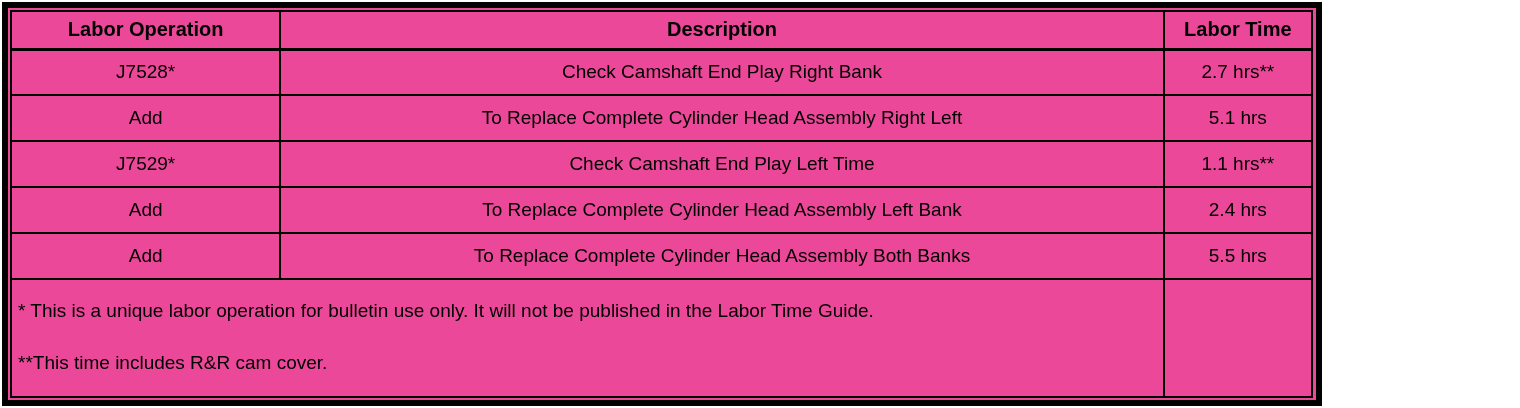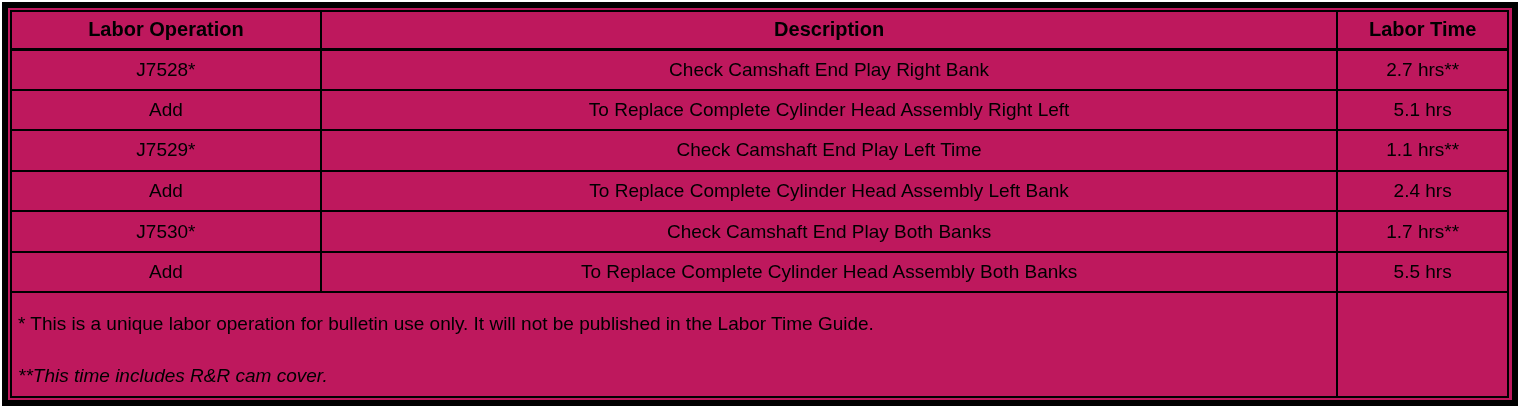--- a/index.html
+++ b/index.html
@@ -12,25 +12,25 @@
   .page {
     width: 1520px;
     height: 408px;
     background: #ffffff;
     position: relative;
   }
   .frame {
     position: absolute;
     left: 2px;
     top: 2px;
-    width: 1516px;
+    width: 1320px;
     height: 404px;
     border: 6px solid #000000;
     padding: 2px 3px 2px 2px;
-    background: #be185d;
+    background: #ec4899;
   }
   table.labor-table {
     width: 100%;
     height: 100%;
     border-collapse: collapse;
     table-layout: fixed;
     font-size: 19px;
     color: #000000;
   }
   .labor-table col.c-op   { width: 20.7%; }
@@ -52,21 +52,21 @@
   }
   .labor-table tbody td { height: 40px; }
   .labor-table tr.footnote-row td {
     height: 98px;
     text-align: left;
     vertical-align: top;
     padding: 18px 6px 6px 6px;
     white-space: normal;
   }
   .footnote-line { line-height: 25px; }
-  .footnote-line + .footnote-line { margin-top: 27px; font-style: italic; }
+  .footnote-line + .footnote-line { margin-top: 27px; }
 </style>
 </head>
 <body>
 
 <div class="page">
   <div class="frame">
     <table class="labor-table">
       <colgroup>
         <col class="c-op">
         <col class="c-desc">
@@ -94,25 +94,20 @@
           <td>J7529*</td>
           <td>Check Camshaft End Play Left Time</td>
           <td>1.1 hrs**</td>
         </tr>
         <tr>
           <td>Add</td>
           <td>To Replace Complete Cylinder Head Assembly Left Bank</td>
           <td>2.4 hrs</td>
         </tr>
         <tr>
-          <td>J7530*</td>
-          <td>Check Camshaft End Play Both Banks</td>
-          <td>1.7 hrs**</td>
-        </tr>
-        <tr>
           <td>Add</td>
           <td>To Replace Complete Cylinder Head Assembly Both Banks</td>
           <td>5.5 hrs</td>
         </tr>
         <tr class="footnote-row">
           <td colspan="2">
             <div class="footnote-line">* This is a unique labor operation for bulletin use only. It will not be published in the Labor Time Guide.</div>
             <div class="footnote-line">**This time includes R&amp;R cam cover.</div>
           </td>
           <td></td>

